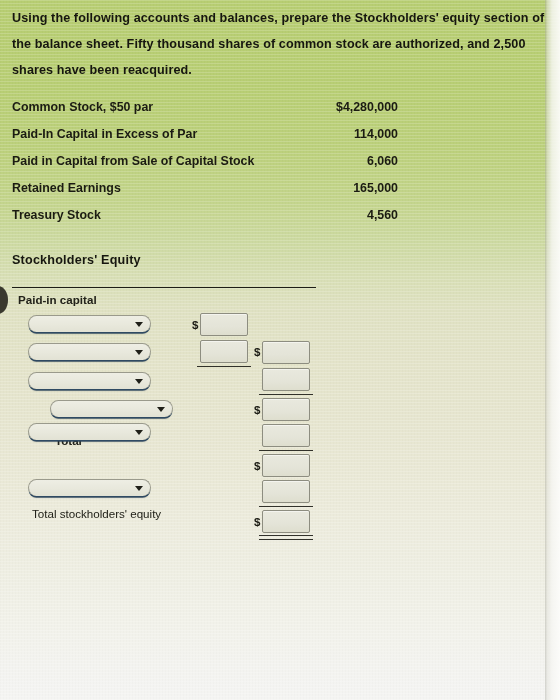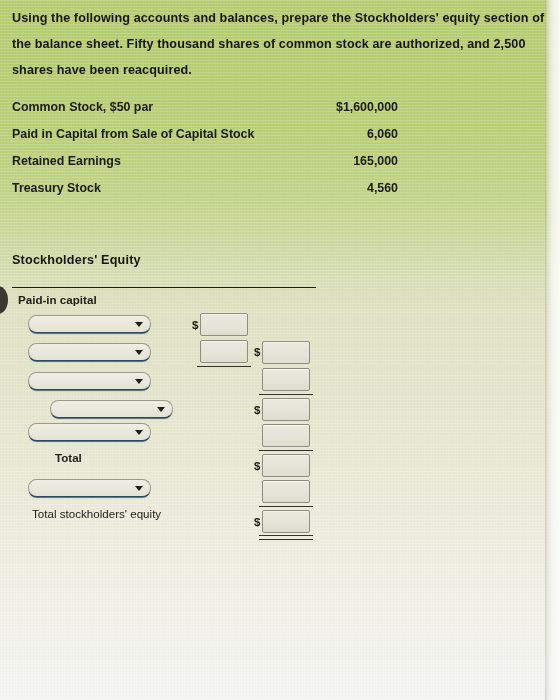--- a/index.html
+++ b/index.html
@@ -118,21 +118,21 @@
   }
   #lbl-paidin {
     position: absolute;
     left: 18px; top: 293px;
     font-size: 11.6px;
     color: #22221a;
     font-weight: 600;
   }
   #lbl-total {
     position: absolute;
-    left: 55px; top: 451px;
+    left: 55px; top: 434px;
     font-size: 11.6px;
     color: #22221a;
     font-weight: 600;
   }
   #lbl-total-se {
     position: absolute;
     left: 32px; top: 507px;
     font-size: 11.6px;
     color: #22221a;
     font-weight: 400;
@@ -192,21 +192,25 @@
 
   <div id="grain"></div>
   <div id="page-edge"></div>
   <div id="thumb-edge"></div>
 
   <div id="prompt">Using the following accounts and balances, prepare the Stockholders' equity section of the balance sheet. Fifty thousand shares of common stock are authorized, and 2,500 shares have been reacquired.</div>
 
   <div id="accounts">
     <div class="acct-row">
       <span class="acct-name">Common Stock, $50 par</span>
-      <span class="acct-val">$1,600,000</span>
+      <span class="acct-val">$4,280,000</span>
+    </div>
+    <div class="acct-row">
+      <span class="acct-name">Paid-In Capital in Excess of Par</span>
+      <span class="acct-val">114,000</span>
     </div>
     <div class="acct-row">
       <span class="acct-name">Paid in Capital from Sale of Capital Stock</span>
       <span class="acct-val">6,060</span>
     </div>
     <div class="acct-row">
       <span class="acct-name">Retained Earnings</span>
       <span class="acct-val">165,000</span>
     </div>
     <div class="acct-row">

